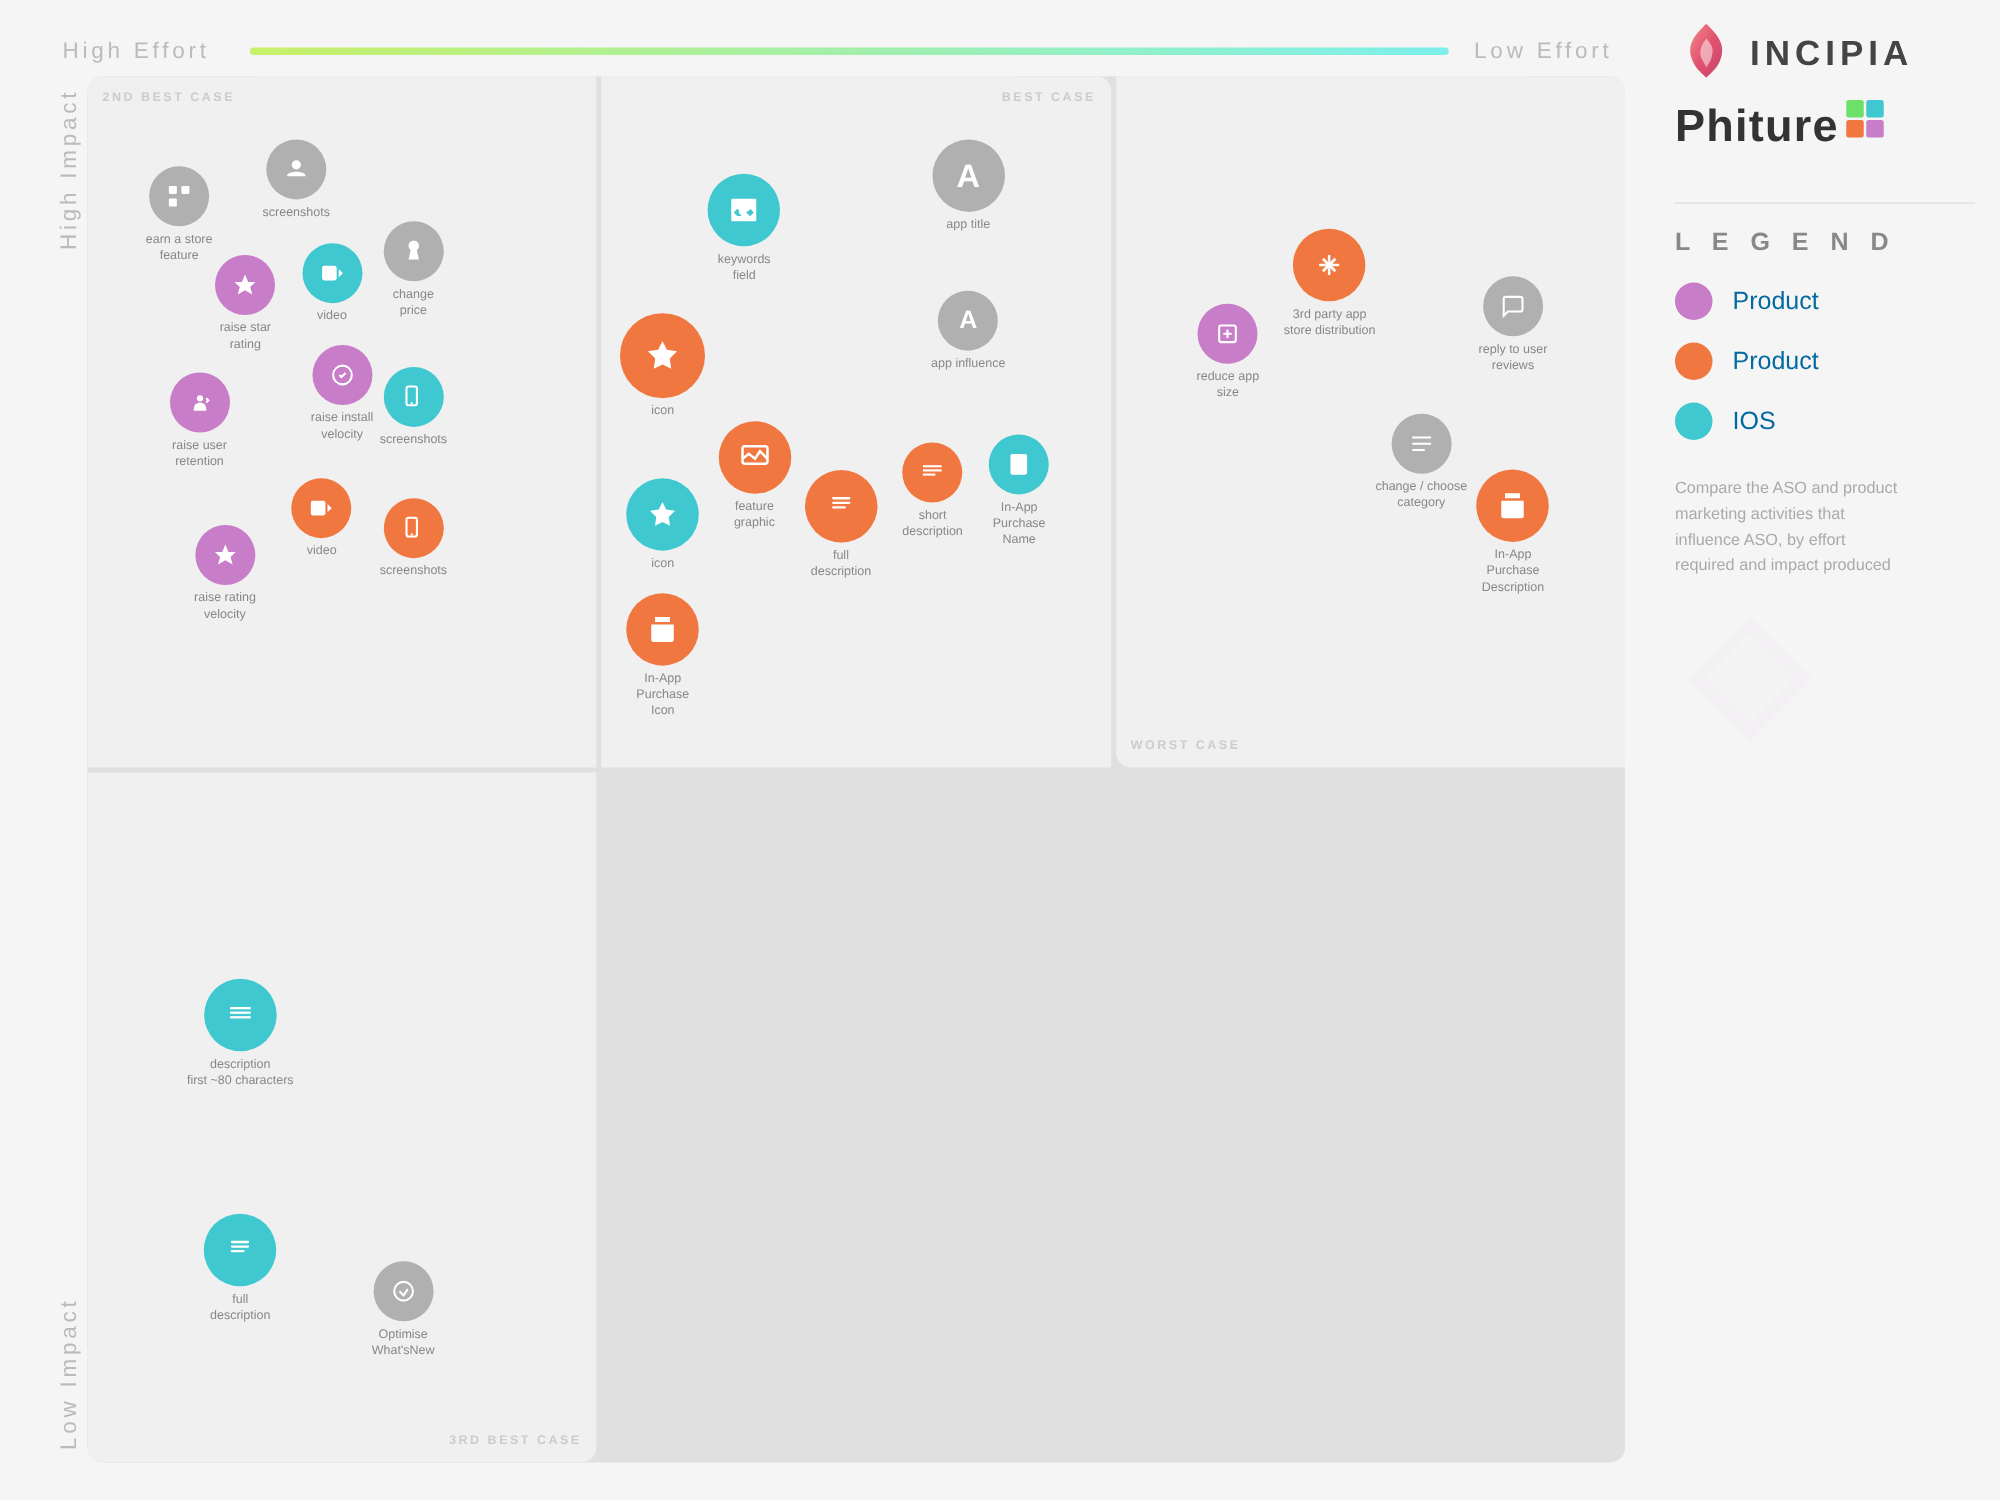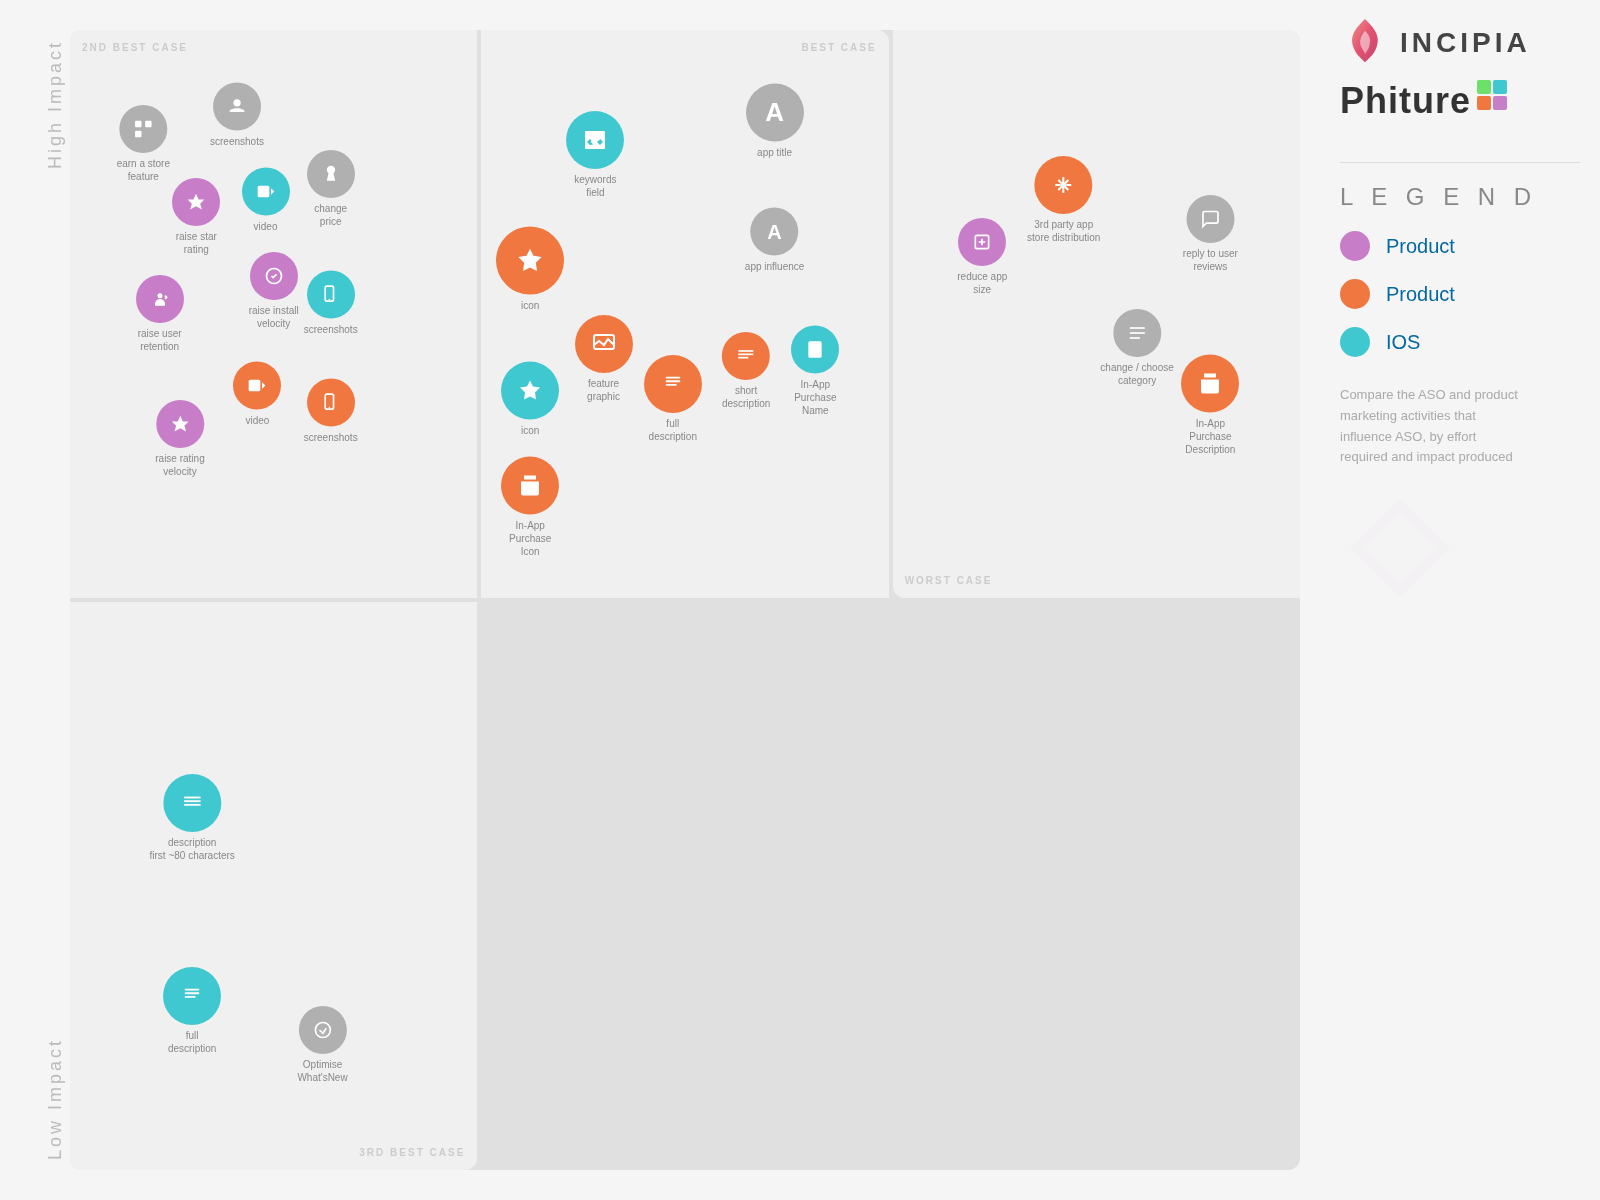--- a/index.html
+++ b/index.html
@@ -188,24 +188,24 @@
     .g2 { background: #40c8d0; }
     .g3 { background: #f07840; }
     .g4 { background: #c87dc8; }
     .divider {
       width: 100%;
       height: 1px;
       background: #ddd;
       margin: 10px 0 20px;
     }
     .legend-title {
-      font-size: 24px;
+      font-size: 20px;
       letter-spacing: 6px;
       color: #888;
-      font-weight: 400;
+      font-weight: 700;
       margin-bottom: 20px;
     }
     .legend-item {
       display: flex;
       align-items: center;
       margin-bottom: 18px;
     }
     .legend-dot {
       width: 30px;
       height: 30px;
@@ -229,20 +229,25 @@
       margin-top: 20px;
       opacity: 0.1;
     }
   </style>
 </head>
 <body>
 
 <div class="main-container">
   <div class="chart-area">
 
+    <div class="effort-bar-container">
+      <span class="effort-label-left">High Effort</span>
+      <div class="effort-bar"></div>
+      <span class="effort-label-right">Low Effort</span>
+    </div>
 
     <div class="chart-body">
 
       <div class="y-label-container">
         <span class="y-label">High Impact</span>
         <span class="y-label">Low Impact</span>
       </div>
 
       <div class="quadrant-grid">
 

